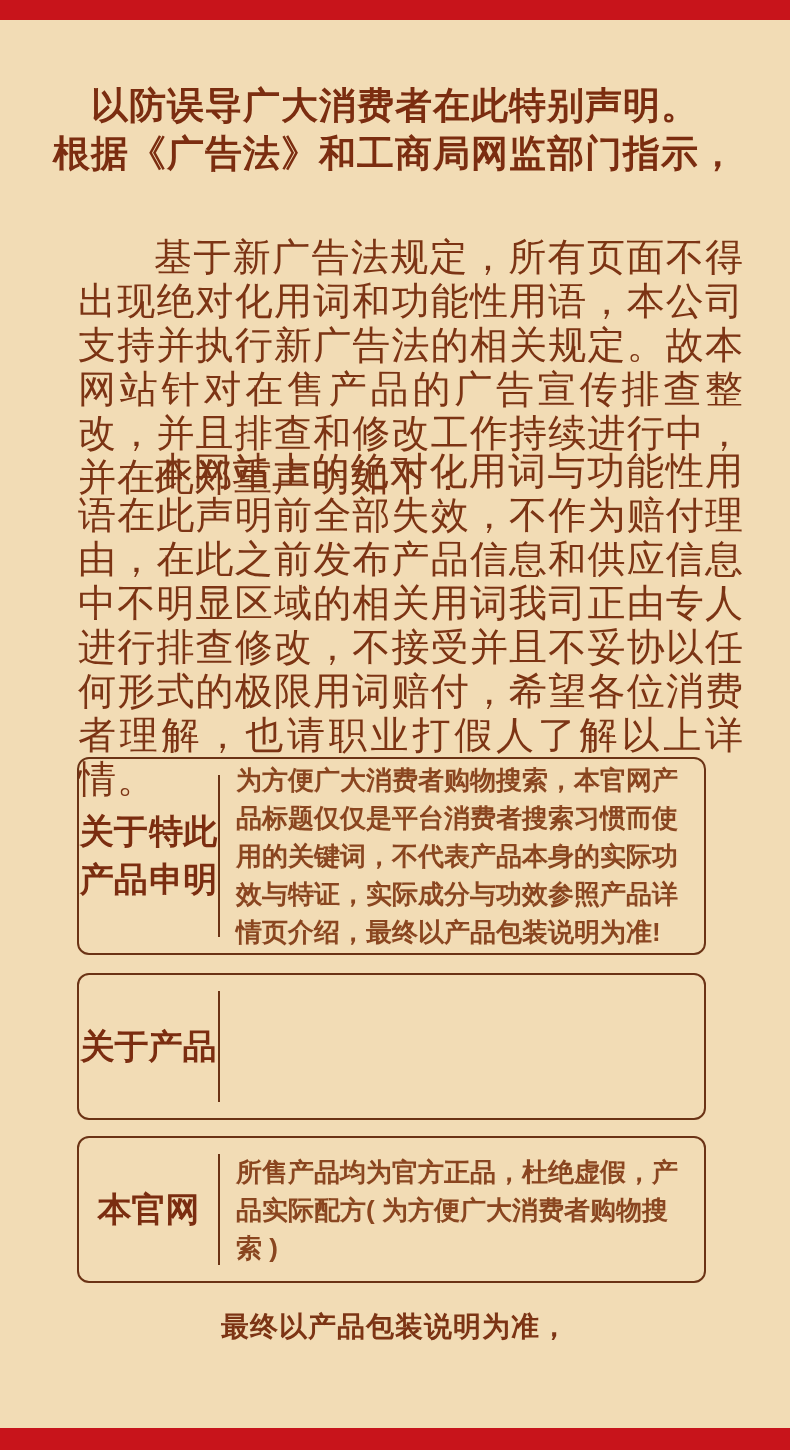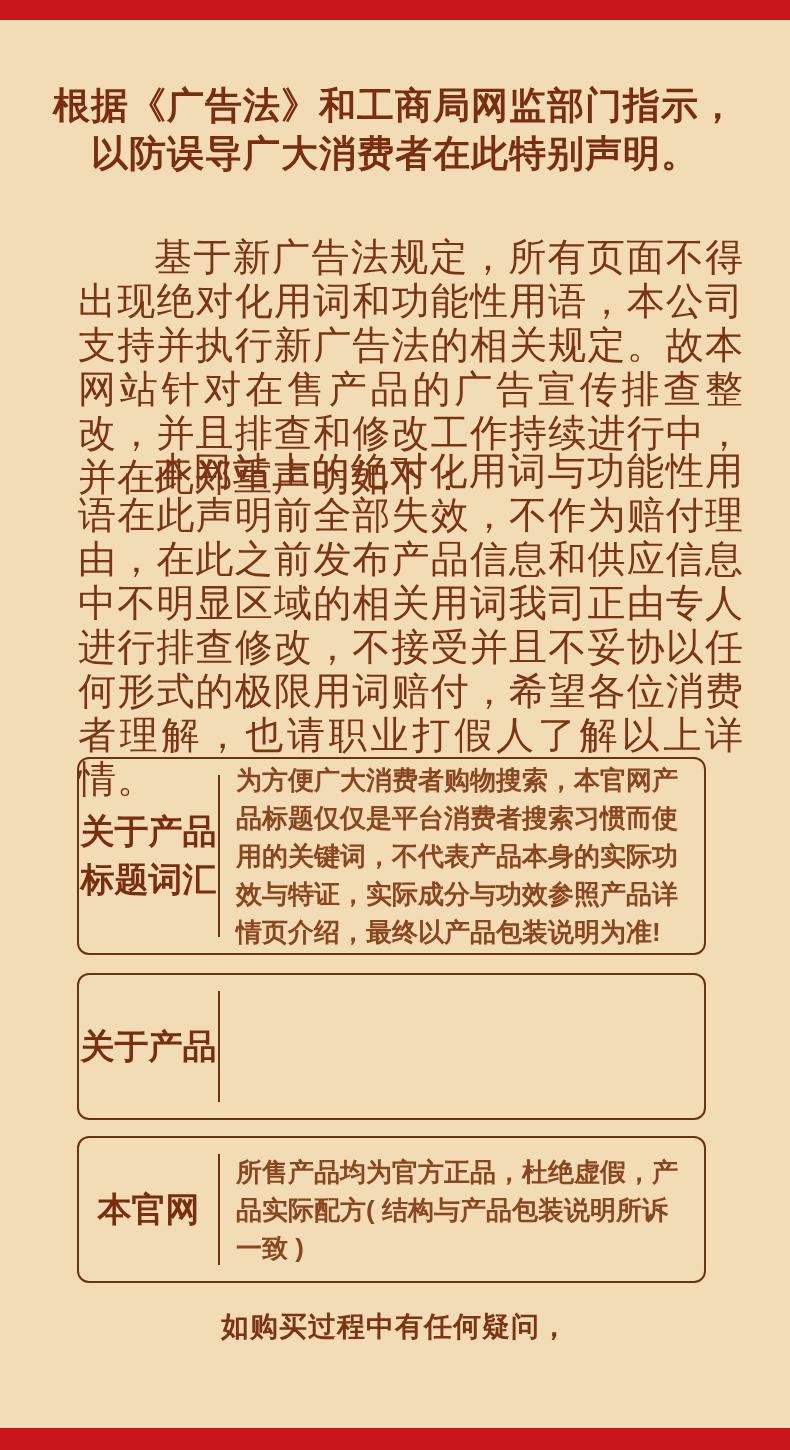--- a/index.html
+++ b/index.html
@@ -48,21 +48,21 @@
     display:flex;align-items:stretch;
     box-sizing:content-box;
     background:transparent;
   }
   .notice.n1{top:757px;height:194px;}
   .notice.n2{top:973px;height:143px;}
   .notice.n3{top:1136px;height:143px;}
 
   .notice-label{
     width:139px;flex:0 0 139px;
-    display:flex;flex-direction:column;justify-content:center;align-items:center;
+    display:flex;flex-direction:row;justify-content:center;align-items:center;
     font-size:34px;line-height:48px;font-weight:bold;
     color:var(--ink);
     text-align:center;
   }
   .divider{
     width:0;border-left:2px solid var(--line);
     margin:16px 0;
     align-self:stretch;
   }
   .notice-text{
@@ -83,51 +83,51 @@
   }
 </style>
 </head>
 <body>
 
 <div class="page">
 
   <div class="bar top"></div>
 
   <div class="title">
+    <div>以防误导广大消费者在此特别声明。</div>
     <div>根据《广告法》和工商局网监部门指示，</div>
-    <div>以防误导广大消费者在此特别声明。</div>
   </div>
 
   <p class="para p1">基于新广告法规定，所有页面不得出现绝对化用词和功能性用语，本公司支持并执行新广告法的相关规定。故本网站针对在售产品的广告宣传排查整改，并且排查和修改工作持续进行中，并在此郑重声明如下：</p>
 
   <p class="para p2">本网站上的绝对化用词与功能性用语在此声明前全部失效，不作为赔付理由，在此之前发布产品信息和供应信息中不明显区域的相关用词我司正由专人进行排查修改，不接受并且不妥协以任何形式的极限用词赔付，希望各位消费者理解，也请职业打假人了解以上详情。</p>
 
   <div class="notice n1">
     <div class="notice-label">
       <div>关于产品</div>
-      <div>标题词汇</div>
+      <div>特此申明</div>
     </div>
     <div class="divider"></div>
     <div class="notice-text">为方便广大消费者购物搜索，本官网产品标题仅仅是平台消费者搜索习惯而使用的关键词，不代表产品本身的实际功效与特证，实际成分与功效参照产品详情页介绍，最终以产品包装说明为准!</div>
   </div>
 
   <div class="notice n2">
     <div class="notice-label">
       <div>关于产品</div>
     </div>
     <div class="divider"></div>
   </div>
 
   <div class="notice n3">
     <div class="notice-label">
       <div>本官网</div>
     </div>
     <div class="divider"></div>
-    <div class="notice-text">所售产品均为官方正品，杜绝虚假，产品实际配方( 结构与产品包装说明所诉一致 )</div>
+    <div class="notice-text">所售产品均为官方正品，杜绝虚假，产品实际配方( 为方便广大消费者购物搜索 )</div>
   </div>
 
   <div class="footer">
-    <div>如购买过程中有任何疑问，</div>
+    <div>最终以产品包装说明为准，</div>
   </div>
 
   <div class="bar bottom"></div>
 
 </div>
 
 </body></html>

